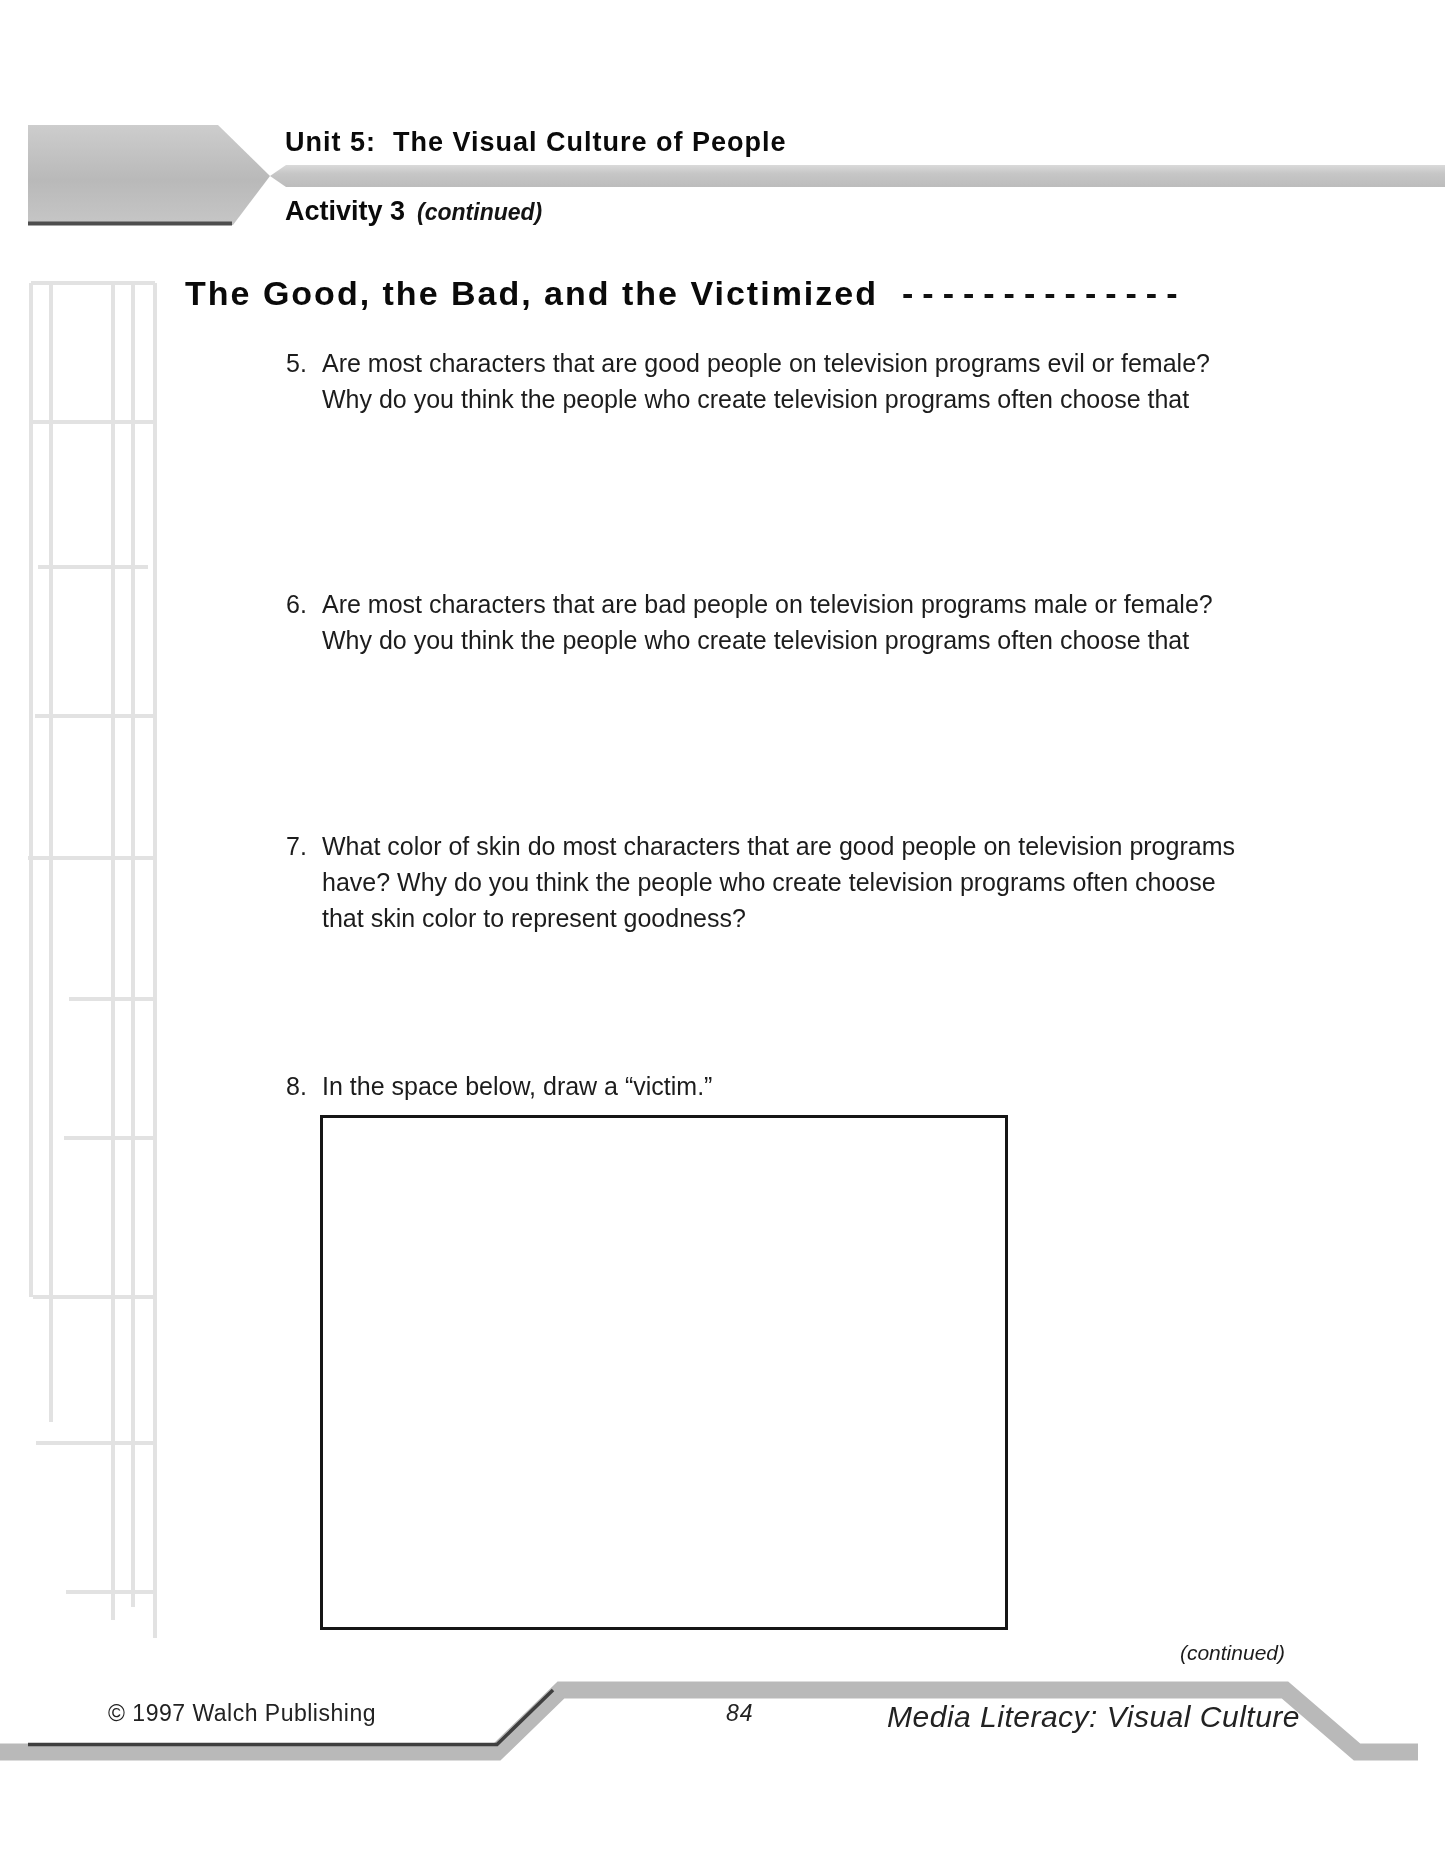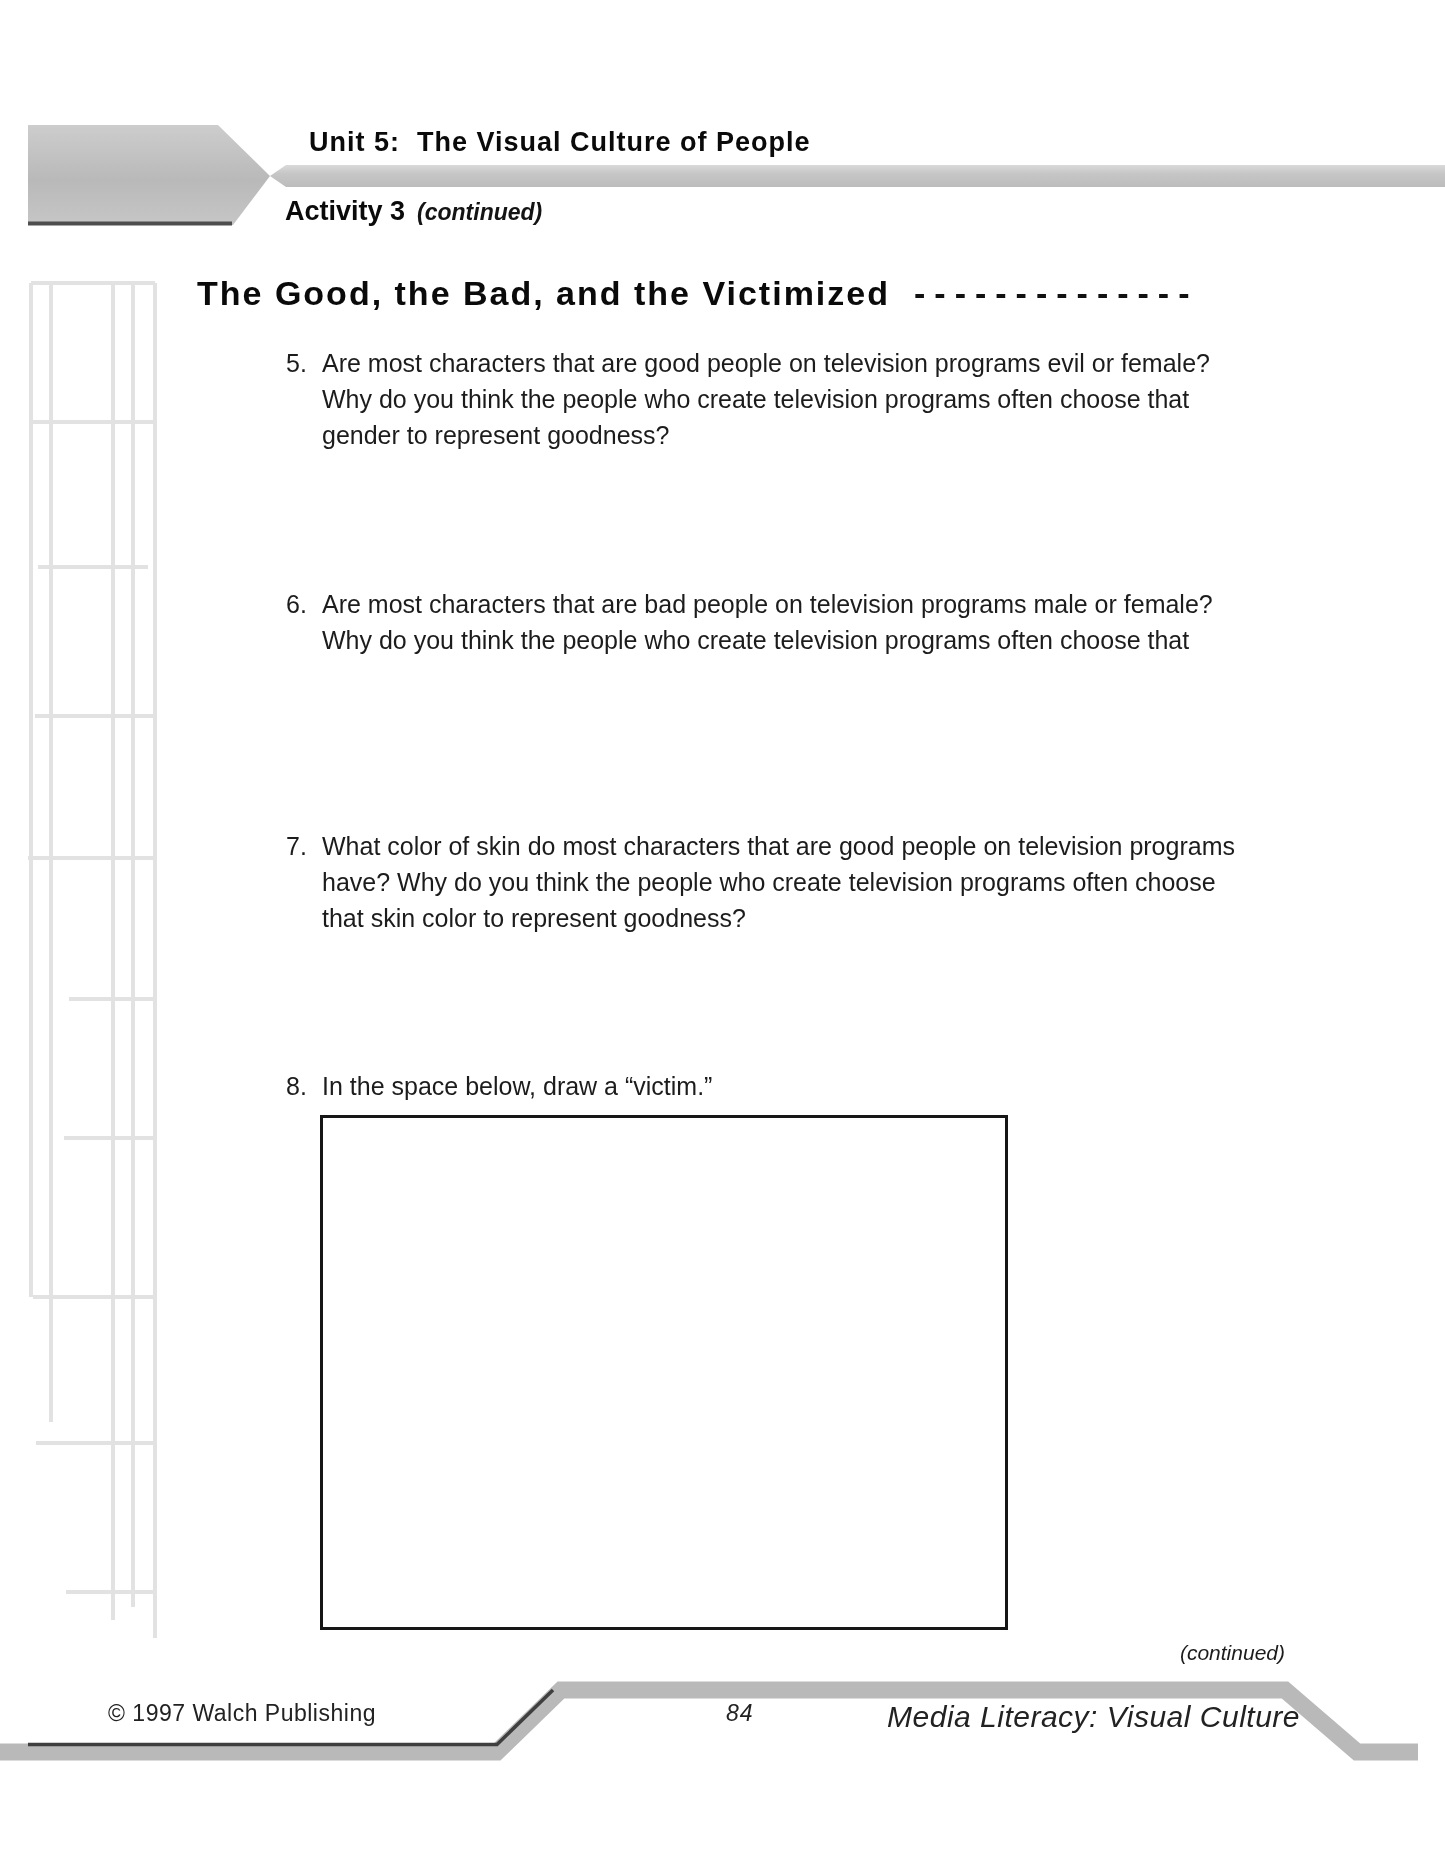--- a/index.html
+++ b/index.html
@@ -11,34 +11,34 @@
     overflow:hidden;
     font-family:"Liberation Sans", sans-serif;
     color:#1c1c1c;
   }
   .deco{position:absolute;left:0;top:0;}
 
   
   .unit-title{
     position:absolute;left:285px;top:127px;
     font-size:27px;font-weight:bold;letter-spacing:1px;
-    color:#0a0a0a;white-space:pre;margin-left:24px;
+    color:#0a0a0a;white-space:pre;
   }
   .activity-line{
     position:absolute;left:285px;top:196px;
     font-size:27px;font-weight:bold;color:#0a0a0a;white-space:pre;
   }
   .activity-line .cont{
     font-size:23px;font-style:italic;font-weight:bold;margin-left:12px;color:#141414;
   }
 
   
   .sheet-title{
     position:absolute;left:185px;top:274px;white-space:nowrap;
-    font-size:34px;font-weight:bold;letter-spacing:2px;color:#0a0a0a;margin-left:12px;
+    font-size:34px;font-weight:bold;letter-spacing:2px;color:#0a0a0a;
   }
   .sheet-title .dashes{
     display:inline-block;margin-left:24px;letter-spacing:9px;
     font-weight:bold;color:#111;
   }
 
   
   .q{position:absolute;left:322px;}
   .q .num{position:absolute;left:-36px;top:0;font-size:25px;line-height:36px;color:#1c1c1c;}
   .q .line{font-size:25px;line-height:36px;white-space:pre;color:#1c1c1c;}
@@ -121,21 +121,20 @@
 
   <div class="unit-title">Unit 5:  The Visual Culture of People</div>
   <div class="activity-line"><span>Activity 3</span><span class="cont">(continued)</span></div>
 
   <div class="sheet-title"><span>The Good, the Bad, and the Victimized</span><span class="dashes">--------------</span></div>
 
   <div class="q q5">
     <span class="num">5.</span>
     <div class="line">Are most characters that are good people on television programs evil or female?</div>
     <div class="line">Why do you think the people who create television programs often choose that</div>
-    <div class="line">gender to represent goodness?</div>
   </div>
 
   <div class="q q6">
     <span class="num">6.</span>
     <div class="line">Are most characters that are bad people on television programs male or female?</div>
     <div class="line">Why do you think the people who create television programs often choose that</div>
   </div>
 
   <div class="q q7">
     <span class="num">7.</span>

